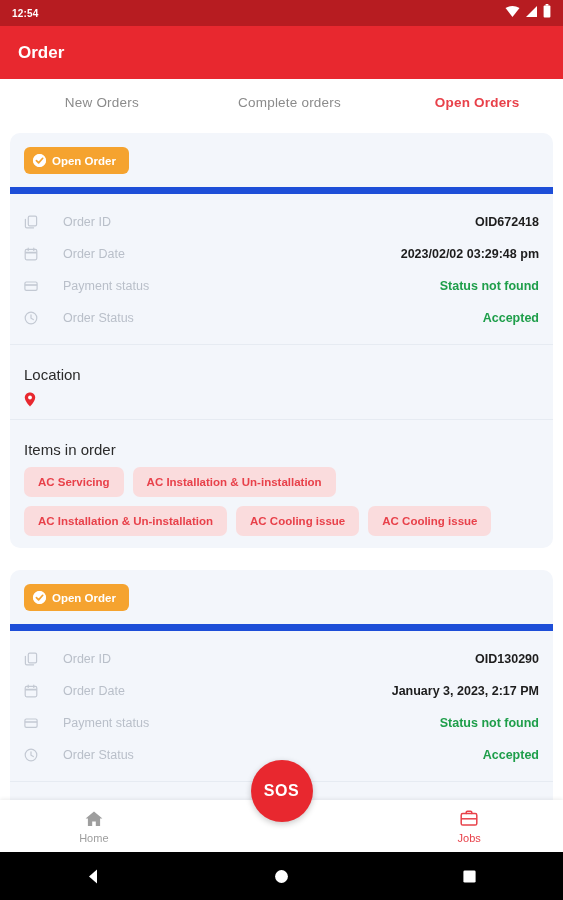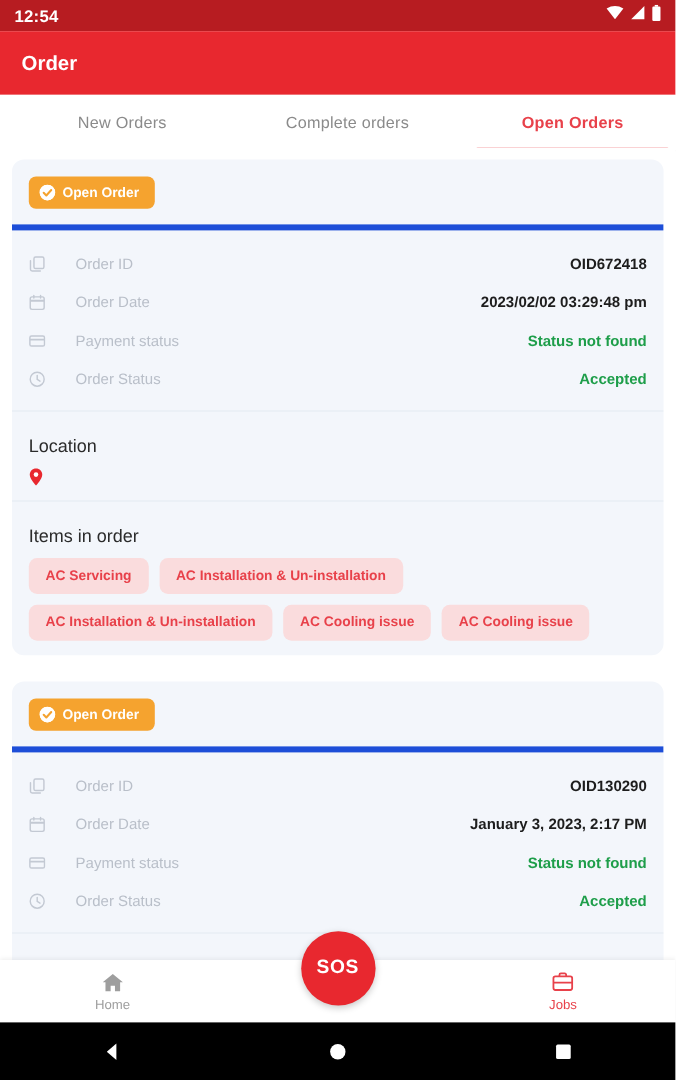--- a/index.html
+++ b/index.html
@@ -10,21 +10,21 @@
     overflow: hidden;
   }
   #app { position: relative; width: 563px; height: 900px; background: #ffffff; }
 
   
   .statusbar {
     height: 26px; background: #b71c21; color: #ffffff;
     display: flex; align-items: center; justify-content: space-between;
     padding: 0 12px;
   }
-  .statusbar .clock { font-size: 14px; font-weight: bold; letter-spacing: .2px; }
+  .statusbar .clock { font-size: 10px; font-weight: bold; letter-spacing: .2px; }
   .sys-icons { display: flex; align-items: center; gap: 5px; }
 
   
   .appbar {
     height: 53px; background: #e8282f; display: flex; align-items: center;
     padding: 0 18px;
   }
   .appbar .title { color: #fff; font-size: 17px; font-weight: bold; }
 
   
@@ -47,21 +47,21 @@
   .scroll {
     position: absolute; top: 123px; left: 0; right: 0; bottom: 100px;
     overflow: hidden; background: #ffffff; padding: 10px 10px 0 10px;
   }
 
   
   .card {
     background: #f3f6fb; border-radius: 10px; margin-bottom: 22px;
     overflow: hidden;
   }
-  .card-head { padding: 14px 14px 13px 14px; border-bottom: 5px solid #1d4ed8; }
+  .card-head { padding: 14px 14px 13px 14px; border-bottom: 7px solid #1d4ed8; }
   .badge {
     display: inline-flex; align-items: center; gap: 6px;
     background: #f5a32f; color: #fff; border-radius: 6px;
     padding: 7px 13px 7px 9px; font-size: 11.5px; font-weight: bold;
   }
   .badge .check {
     width: 13px; height: 13px; border-radius: 50%;
     background: #fff; display: inline-flex; align-items: center;
     justify-content: center; flex: 0 0 auto;
   }
@@ -105,21 +105,21 @@
     flex: 1; display: flex; flex-direction: column;
     align-items: center; justify-content: center; gap: 3px;
   }
   .navitem .nlabel { font-size: 11px; }
   .navitem.home .nlabel { color: #9e9e9e; }
   .navitem.jobs .nlabel { color: #e8414a; }
   .navitem .nicon { width: 20px; height: 20px; display: block; }
   .nav-spacer { flex: 1; }
   .sos {
     position: absolute; left: 50%; transform: translateX(-50%);
-    bottom: 62px; width: 62px; height: 62px; border-radius: 50%;
+    bottom: 78px; width: 62px; height: 62px; border-radius: 50%;
     background: #e8282f; color: #fff; display: flex;
     align-items: center; justify-content: center;
     font-size: 16px; font-weight: bold; letter-spacing: .5px;
     box-shadow: 0 2px 6px rgba(0,0,0,.22); z-index: 5;
   }
 
   
   .androidnav {
     position: absolute; left: 0; right: 0; bottom: 0; height: 48px;
     background: #000; display: flex; align-items: center;

